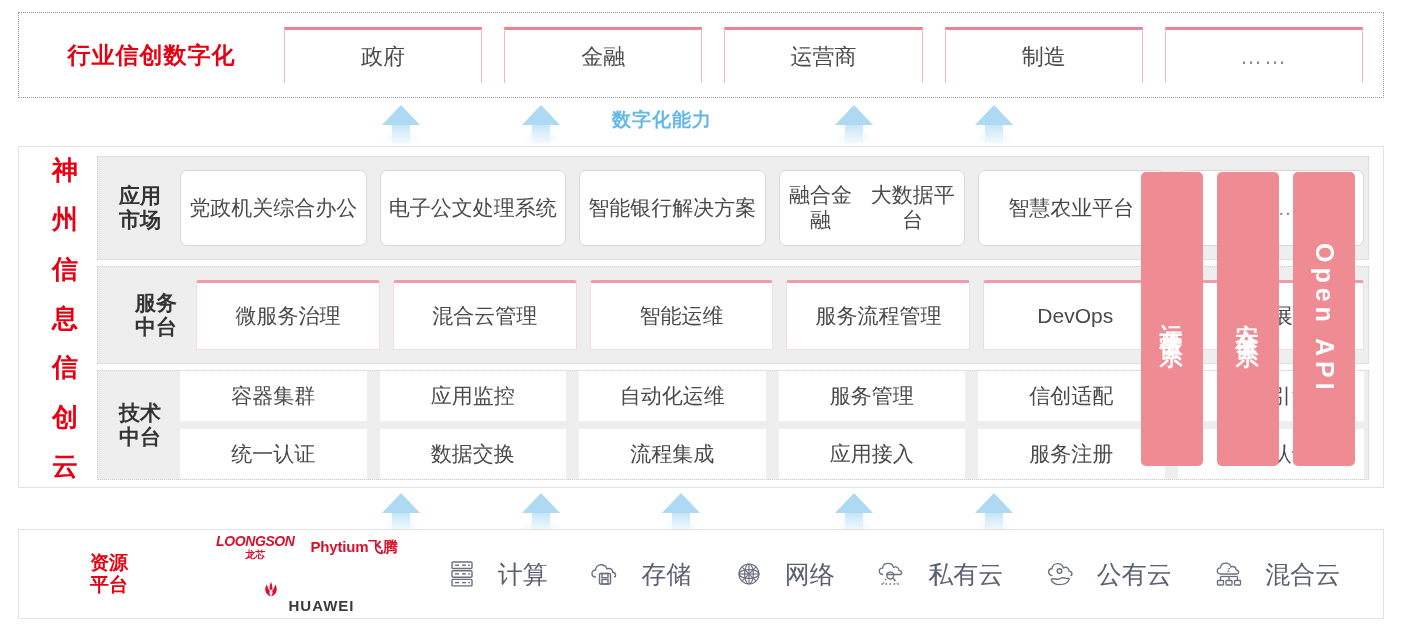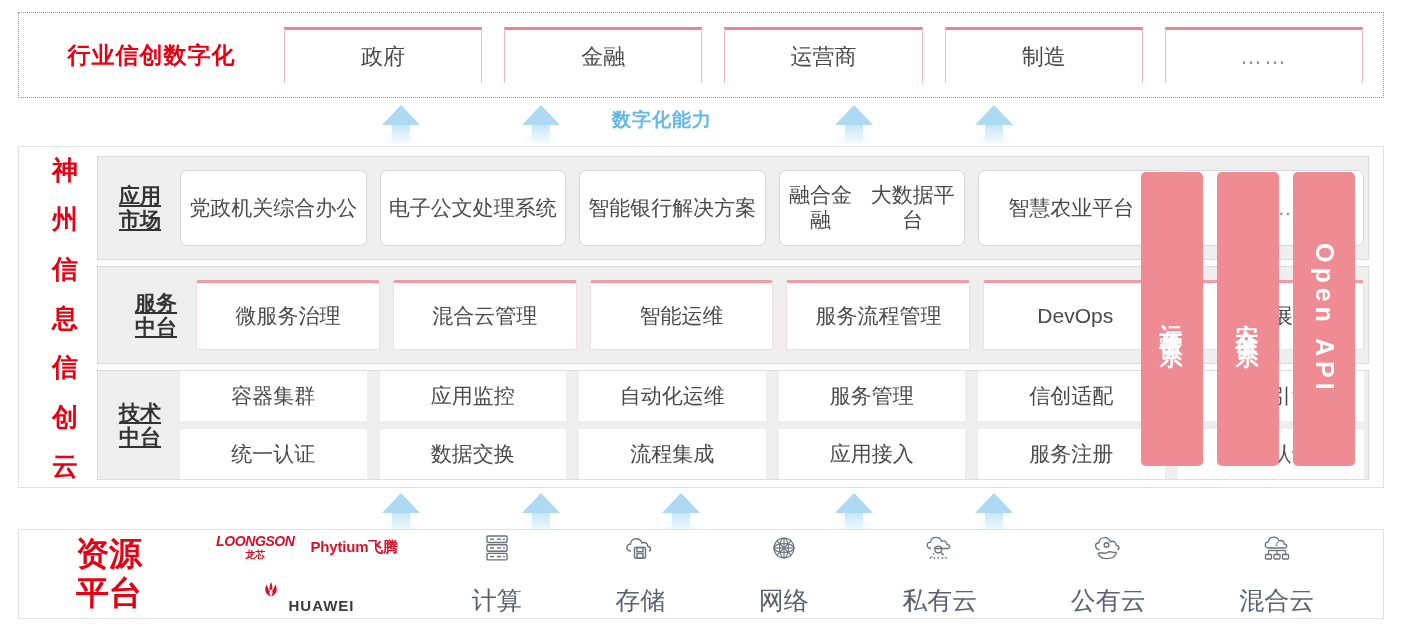--- a/index.html
+++ b/index.html
@@ -93,21 +93,20 @@
     display: flex; align-items: center;
   }
   .row-app  { top: 0px;   height: 104px; }
   .row-svc  { top: 110px; height: 98px; padding-left: 16px;  }
   .row-tech { top: 214px; height: 110px; }
 
   .row-label {
     flex: 0 0 68px; text-align: center;
     font-size: 21px; font-weight: bold; color: #333333; line-height: 1.12;
     margin-left: 8px;
-    text-decoration: underline;
   }
   .row-cells { flex: 1; display: flex; gap: 13px; padding: 0 4px 0 6px; }
 
   .cell {
     flex: 1;
     display: flex; align-items: center; justify-content: center;
     text-align: center; color: #4a4a4a;
     background: #ffffff;
     line-height: 1.18;
   }
@@ -153,21 +152,21 @@
   
   .resource-band {
     position: absolute; left: 18px; top: 529px;
     width: 1366px; height: 90px;
     border: 1px solid #e2e2e2;
     background: #ffffff;
     display: flex; align-items: center;
   }
   .resource-title {
     flex: 0 0 160px; text-align: center;
-    color: #e60012; font-weight: bold; font-size: 33px; line-height: 1.18;
+    color: #e60012; font-weight: bold; font-size: 19px; line-height: 1.18;
     margin-left: 10px;
   }
   .vendor-logos {
     flex: 0 0 236px;
     display: flex; flex-direction: column; align-items: center; gap: 9px;
   }
   .vendor-row1 { display: flex; align-items: center; gap: 16px; }
   .logo-loongson {
     display: flex; flex-direction: column; align-items: center; line-height: 1;
   }
@@ -176,21 +175,21 @@
     font-size: 14px; letter-spacing: -0.4px;
   }
   .logo-loongson .ln2 { color: #d8112a; font-size: 10px; font-weight: bold; margin-top: 2px; }
   .logo-phytium {
     color: #d8112a; font-weight: bold; font-size: 15px; letter-spacing: -0.2px;
   }
   .logo-huawei { display: flex; align-items: center; gap: 7px; }
   .logo-huawei .hw-text { color: #3b3b3b; font-weight: bold; font-size: 15px; letter-spacing: 1px; margin-top: 28px; }
 
   .resource-items { flex: 1; display: flex; align-items: center; justify-content: space-around; padding-right: 22px; }
-  .res-item { display: flex; align-items: center; gap: 20px; flex-direction: column; }
+  .res-item { display: flex; align-items: center; gap: 20px; }
   .res-item .res-label { font-size: 25px; color: #5b6070; }
   .res-icon { width: 32px; height: 32px; color: #6a707e; }
   .res-icon svg { display: block; width: 32px; height: 32px; }
 </style>
 </head>
 <body>
 
 <div class="page">
 
   <div class="industry-band">

